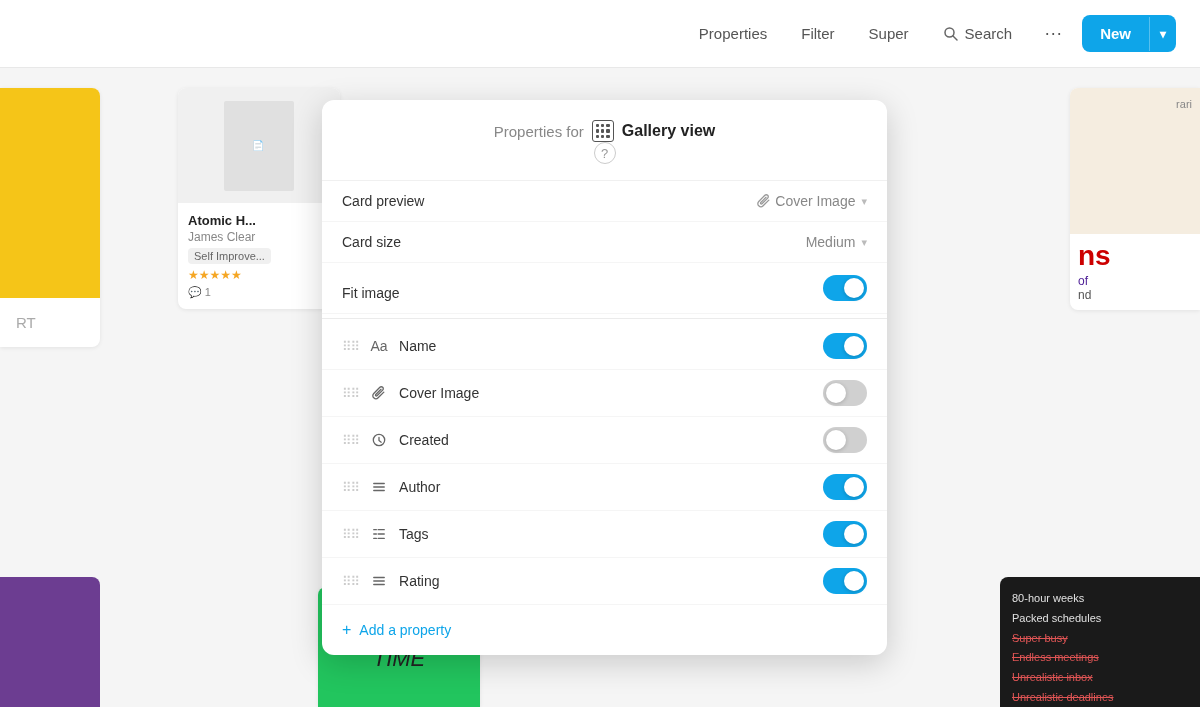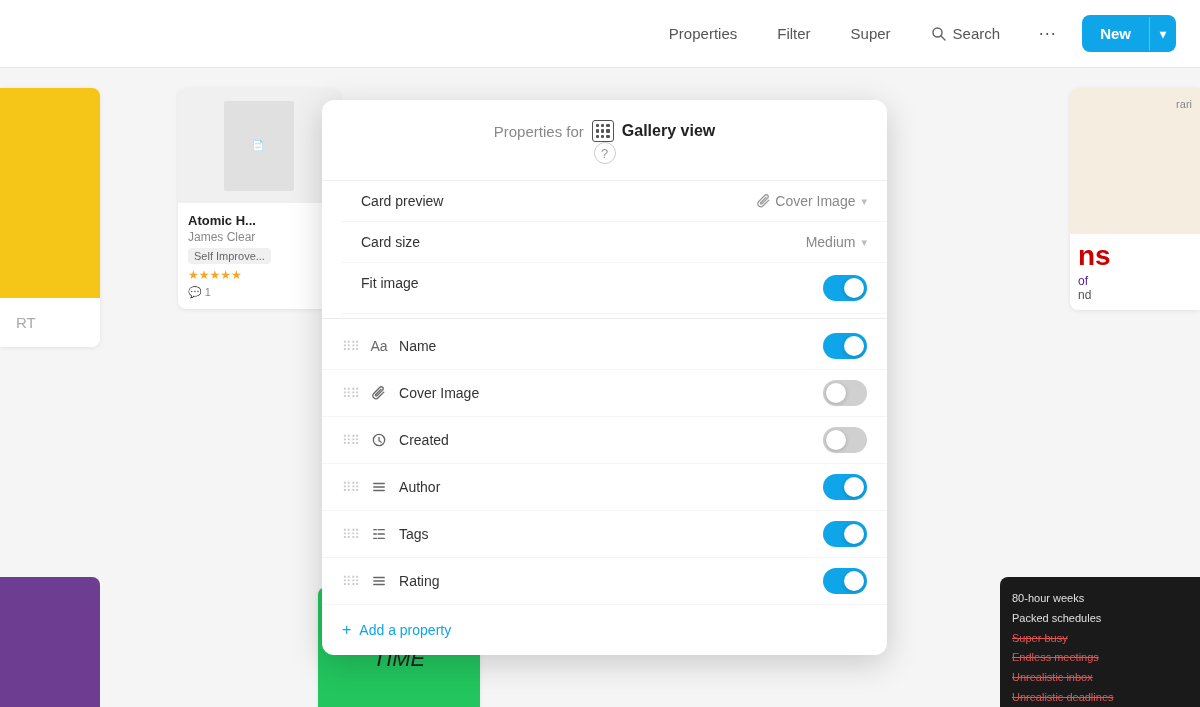--- a/index.html
+++ b/index.html
@@ -16,21 +16,21 @@
     .toolbar {
       position: absolute;
       top: 0;
       left: 0;
       right: 0;
       height: 68px;
       display: flex;
       align-items: center;
       justify-content: flex-end;
       padding: 0 24px;
-      gap: 16px;
+      gap: 10px;
       background: white;
       border-bottom: 1px solid #e8e8e8;
       z-index: 1;
     }
     .toolbar-item {
       padding: 8px 12px;
       color: #555;
       font-size: 15px;
       cursor: pointer;
       border-radius: 6px;
@@ -155,25 +155,24 @@
       align-items: center;
       justify-content: center;
       color: #999;
       font-size: 13px;
       cursor: pointer;
     }
 
     
     .panel-row {
       display: flex;
-      align-items: flex-start;
+      align-items: flex-end;
       justify-content: space-between;
       padding: 12px 20px;
       border-bottom: 1px solid #f5f5f5;
-      margin-left: 19px;
     }
     .panel-row:last-child { border-bottom: none; }
     .row-label {
       font-size: 14px;
       color: #333;
       font-weight: 400;
     }
     .row-value {
       display: flex;
       align-items: center;

